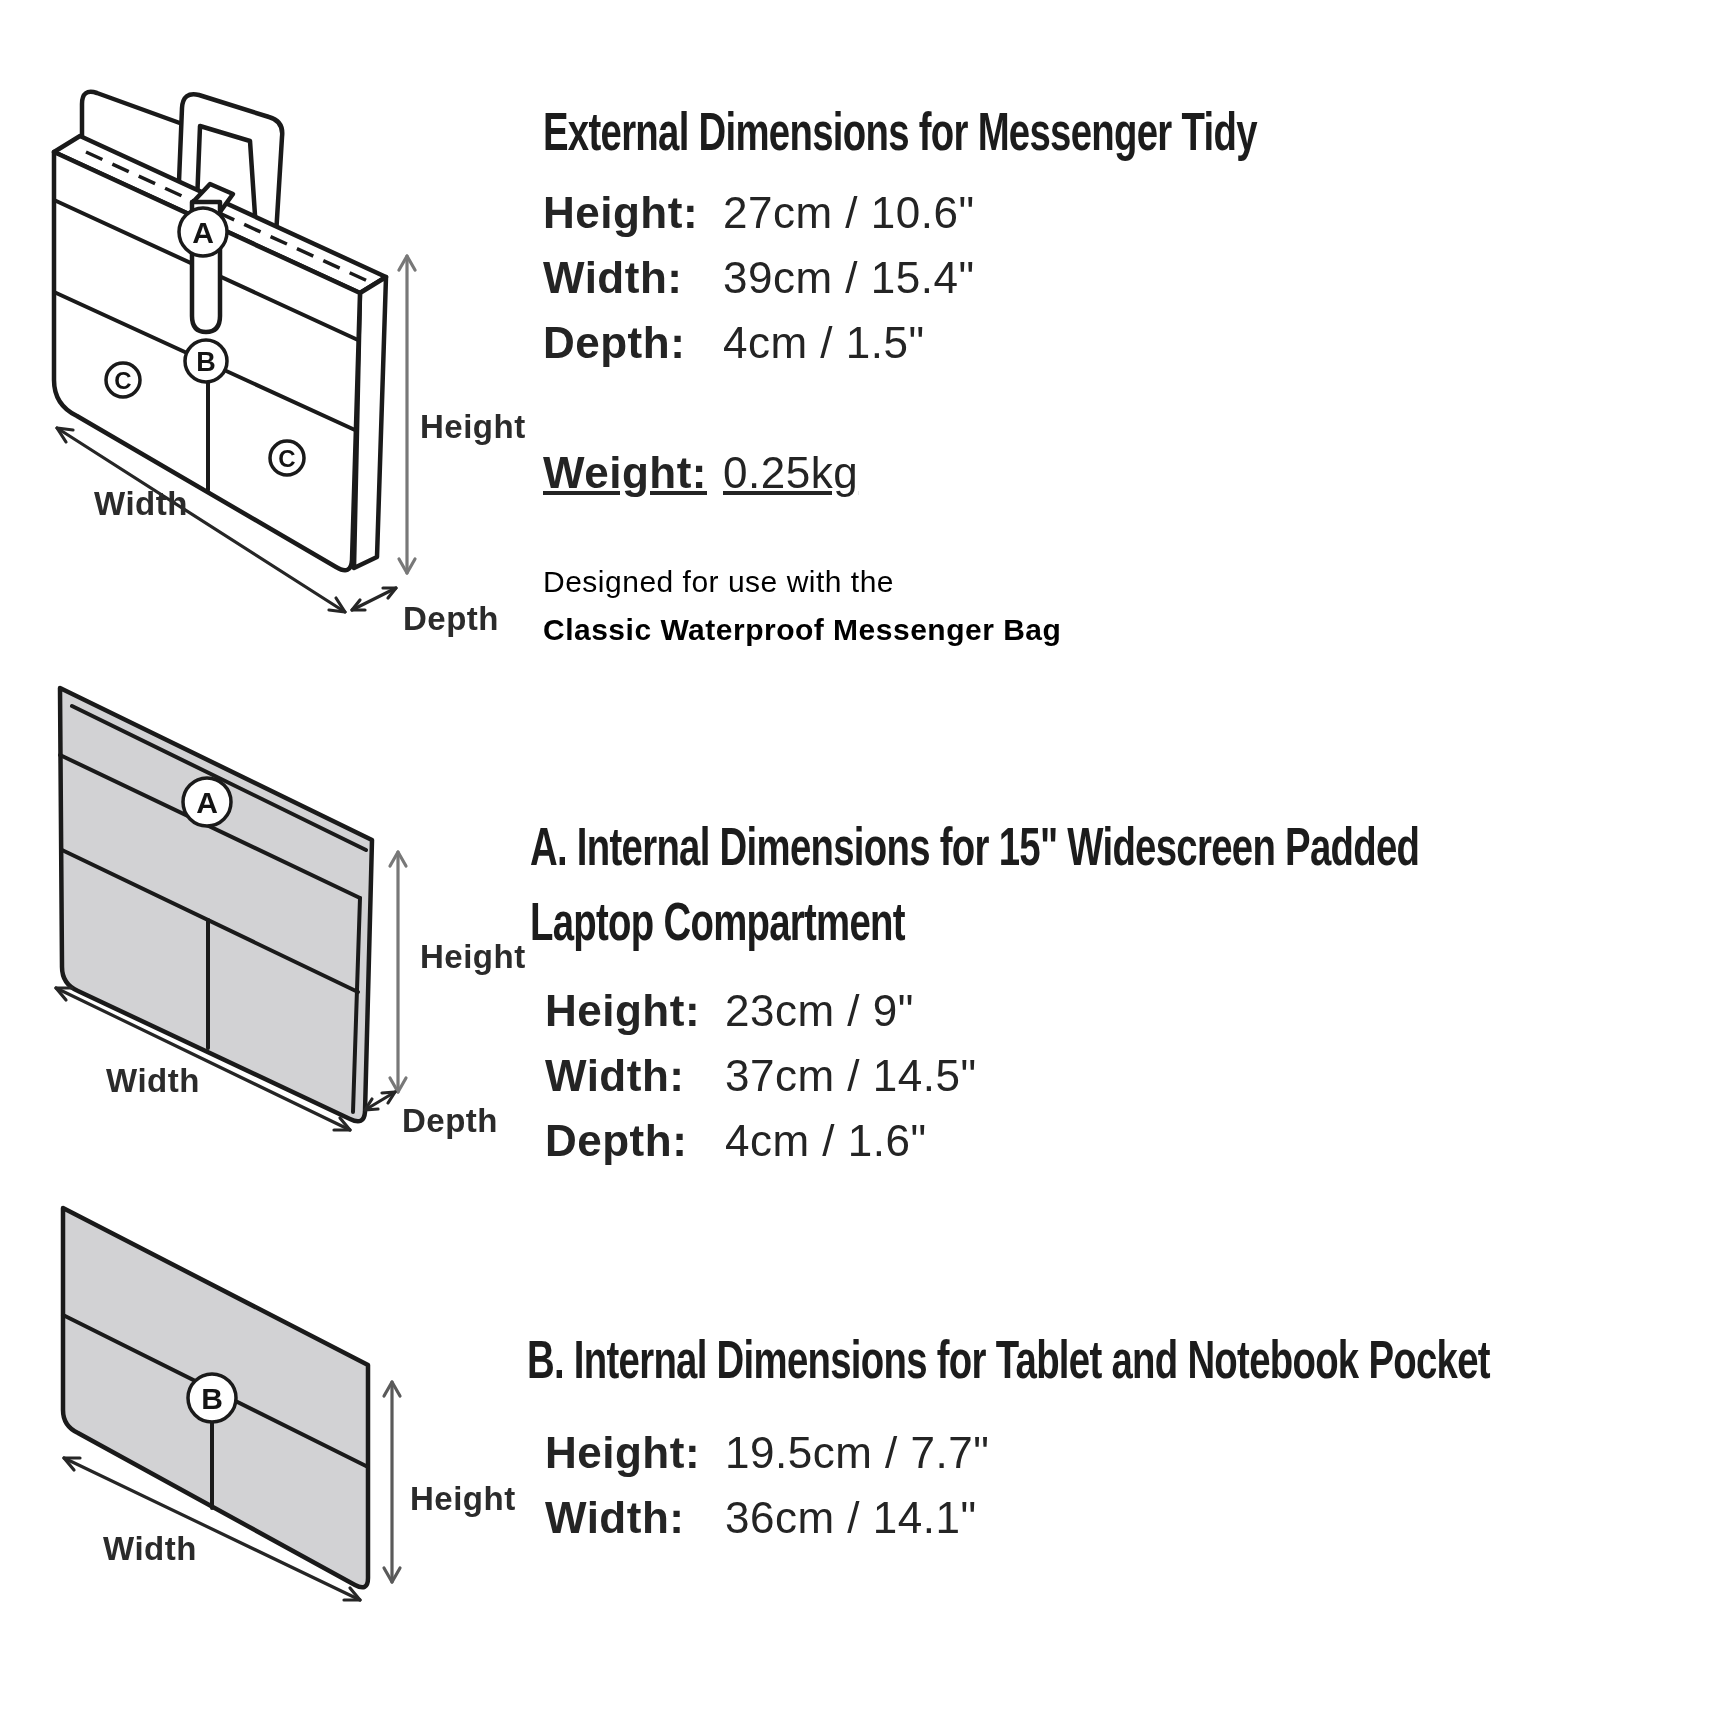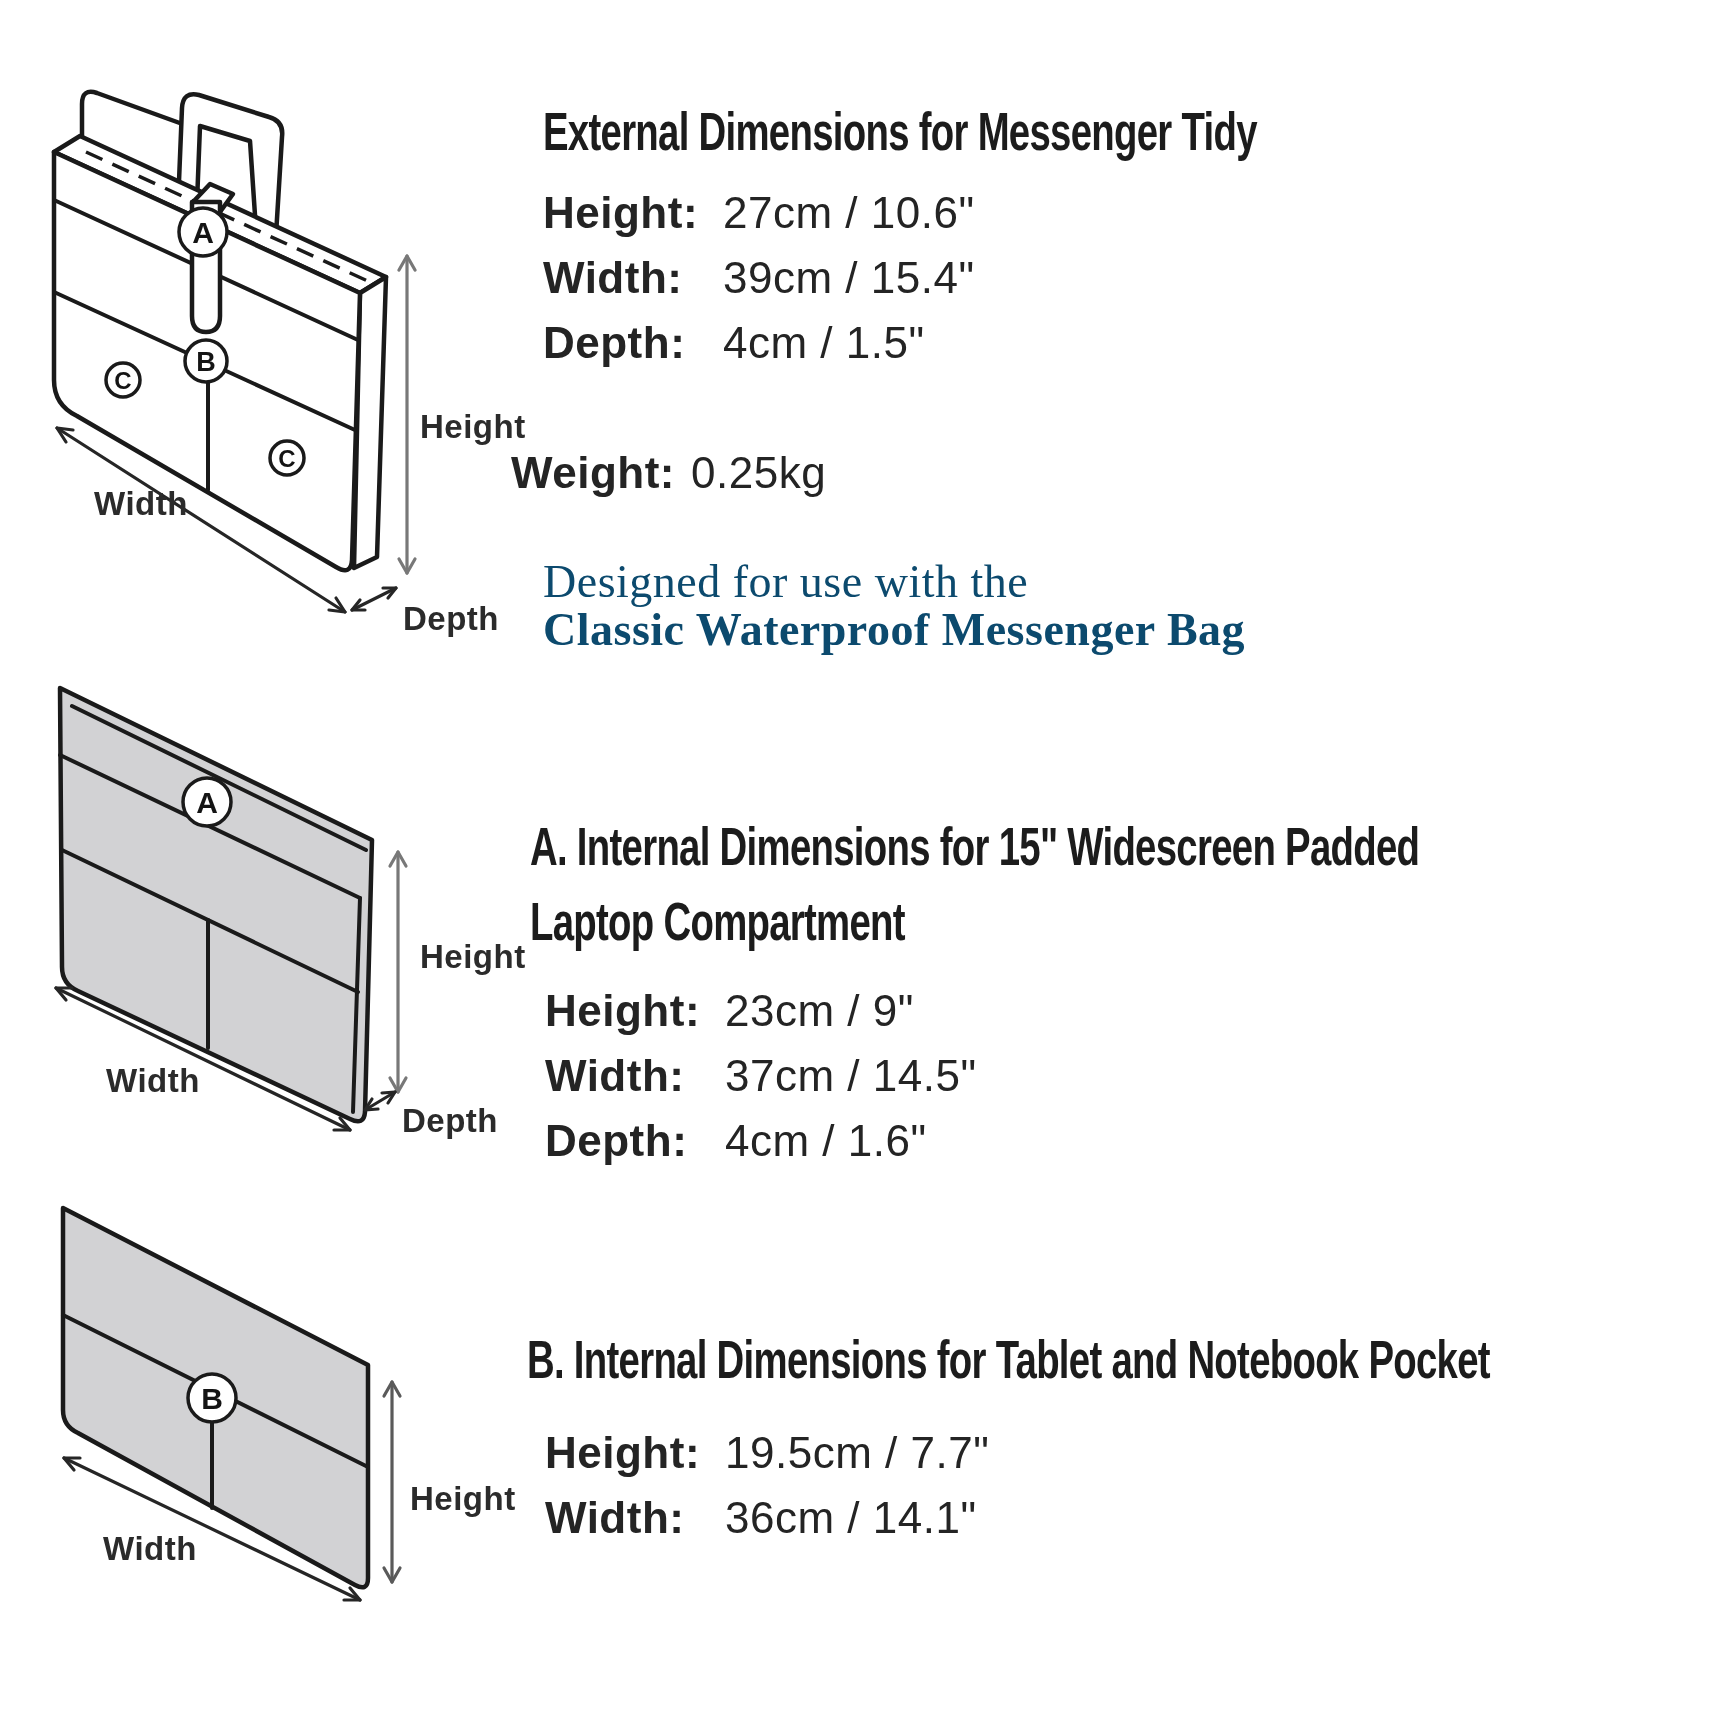--- a/index.html
+++ b/index.html
@@ -5,21 +5,21 @@
   html,body{margin:0;padding:0;background:#ffffff;}
   .page{position:relative;width:1726px;height:1726px;background:#ffffff;overflow:hidden;
         font-family:"Liberation Sans","DejaVu Sans",sans-serif;color:#1f1f1f;}
   .abs{position:absolute;}
   .sec-title{font-size:54px;font-weight:700;color:#1c1c1c;white-space:nowrap;
              letter-spacing:-1px;transform:scaleX(0.71);transform-origin:0 0;}
   .spec-grid{display:grid;grid-template-columns:180px auto;font-size:44px;line-height:65px;
              color:#242424;white-space:nowrap;}
   .spec-label{font-weight:700;letter-spacing:0.5px;}
   .spec-value{font-weight:400;letter-spacing:0.5px;}
-  .note{font-size:46px;line-height:48px;color:#0c4a6e;white-space:nowrap;letter-spacing:0.5px;font-family:Liberation Serif, serif;}
+  .note{font-size:30px;line-height:48px;color:#000000;white-space:nowrap;letter-spacing:0.5px;}
   .note-bold{font-weight:700;}
   svg .outline{fill:#ffffff;stroke:#1a1a1a;stroke-width:4.5;stroke-linejoin:round;stroke-linecap:round;}
   svg .outline-grey{fill:#d2d2d4;stroke:#1a1a1a;stroke-width:4.5;stroke-linejoin:round;stroke-linecap:round;}
   svg .iline{fill:none;stroke:#1a1a1a;stroke-width:4;stroke-linejoin:round;stroke-linecap:round;}
   svg .dash{fill:none;stroke:#1a1a1a;stroke-width:3.5;stroke-dasharray:18 11;stroke-linecap:butt;}
   svg .callout{fill:#ffffff;stroke:#1a1a1a;stroke-width:3.5;}
   svg .callout-letter{font-family:"Liberation Sans","DejaVu Sans",sans-serif;font-weight:700;
                       font-size:30px;fill:#141414;text-anchor:middle;}
   svg .callout-letter-sm{font-size:24px;}
   svg .harrow{fill:none;stroke:#787878;stroke-width:3.2;stroke-linecap:round;stroke-linejoin:round;}
@@ -150,21 +150,21 @@
 
   <div class="abs spec-grid" style="left:543px;top:180px;">
     <span class="spec-label">Height:</span>
     <span class="spec-value">27cm / 10.6"</span>
     <span class="spec-label">Width:</span>
     <span class="spec-value">39cm / 15.4"</span>
     <span class="spec-label">Depth:</span>
     <span class="spec-value">4cm / 1.5"</span>
   </div>
 
-  <div class="abs spec-grid" style="left:511px;top:440px;">
+  <div class="abs spec-grid" style="left:543px;top:440px;text-decoration:underline;">
     <span class="spec-label">Weight:</span>
     <span class="spec-value">0.25kg</span>
   </div>
 
   <div class="abs note" style="left:543px;top:558px;">
     <div>Designed for use with the</div>
     <div class="note-bold">Classic Waterproof Messenger Bag</div>
   </div>
 
   <div class="abs sec-title" style="left:530px;top:815px;">A. Internal Dimensions for 15" Widescreen Padded</div>

